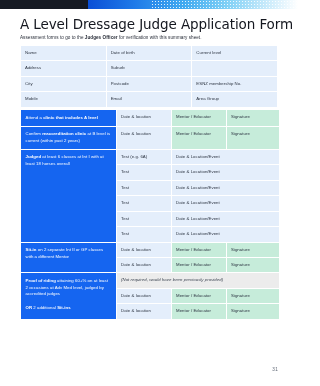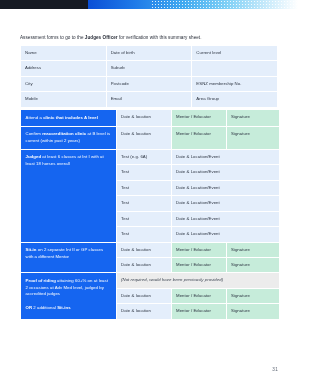--- a/index.html
+++ b/index.html
@@ -122,20 +122,21 @@
 
 <div class="page">
 
   <div class="banner">
     <div class="banner-dark"></div>
     <div class="banner-grad">
       <div class="banner-dots"></div>
     </div>
   </div>
 
+  <div class="title">A Level Dressage Judge Application Form</div>
 
   <div class="subtitle">
     <span>Assessment forms to go to the </span><b>Judges Officer</b><span> for verification with this summary sheet.</span>
   </div>
 
   <table class="tbl t-info">
     <tbody>
       <tr>
         <td class="c-lblue">Name</td>
         <td class="c-lblue">Date of birth</td>

